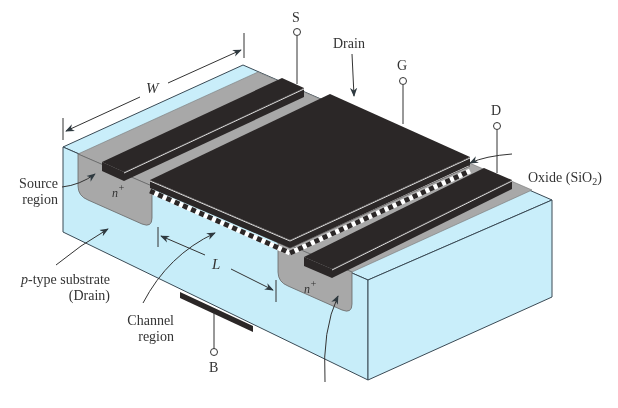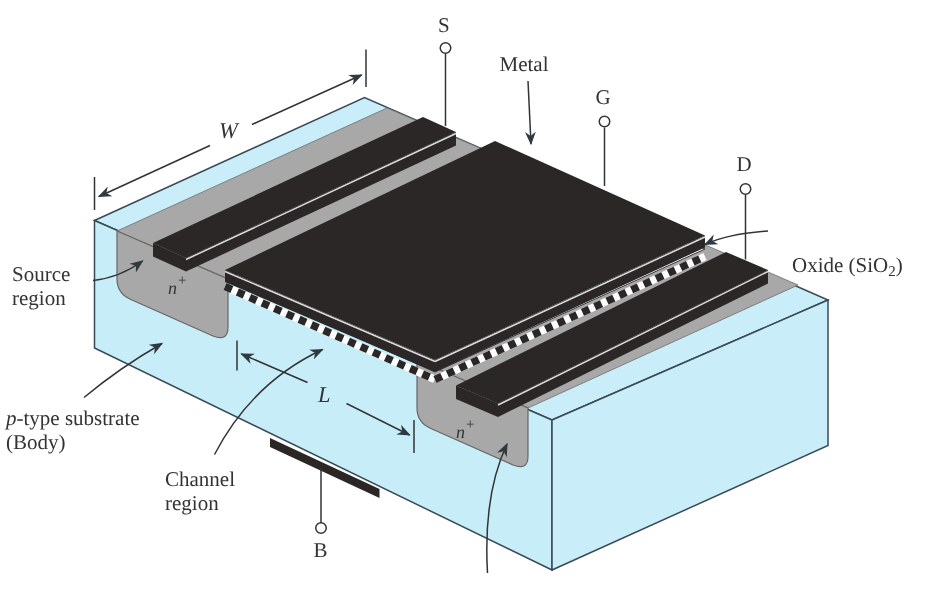--- a/index.html
+++ b/index.html
@@ -7,21 +7,21 @@
   #stage { position: absolute; left: 0; top: 0; width: 618px; height: 408px; }
   svg { position: absolute; left: 0; top: 0; }
   .lbl {
     position: absolute;
     font-family: "Liberation Serif", "DejaVu Serif", serif;
     font-size: 14px;
     color: #333333;
     line-height: 16px;
     white-space: nowrap;
   }
-  .lbl.center { text-align: left; }
+  .lbl.center { text-align: right; }
   .ital { font-style: italic; }
   .sub { font-size: 10px; vertical-align: -3px; }
   .sup { font-size: 10px; vertical-align: 6px; }
 </style>
 </head>
 <body>
 
 <div id="stage">
 <svg width="618" height="408" viewBox="0 0 618 408" xmlns="http://www.w3.org/2000/svg">
   <defs>
@@ -105,27 +105,27 @@
   <path d="M56,265 Q80,245 108,229" stroke="#333" stroke-width="1" fill="none" marker-end="url(#arr)"></path>
   <path d="M143,303 Q168,255 215,233" stroke="#333" stroke-width="1" fill="none" marker-end="url(#arr)"></path>
   <path d="M325,382 Q322,330 338,296" stroke="#333" stroke-width="1" fill="none" marker-end="url(#arr)"></path>
 </svg>
 
 <span class="lbl" style="left:292px;top:10px;">S</span>
 <span class="lbl" style="left:397px;top:58px;">G</span>
 <span class="lbl" style="left:491px;top:103px;">D</span>
 <span class="lbl" style="left:209px;top:360px;">B</span>
 
-<span class="lbl" style="left:333px;top:36px;">Metal</span>
+<span class="lbl" style="left:333px;top:36px;">Drain</span>
 
 <span class="lbl" style="left:528px;top:146px;margin-top:24px;"><span>Oxide (SiO</span><span class="sub">2</span><span>)</span></span>
 
 <span class="lbl center" style="left:8px;top:176px;width:50px;"><span>Source</span><br><span>region</span></span>
 
-<span class="lbl center" style="left:4px;top:272px;width:106px;font-family:Liberation Serif, serif;"><span class="ital">p</span><span>-type substrate</span><br><span>(Body)</span></span>
+<span class="lbl center" style="left:4px;top:272px;width:106px;font-family:Liberation Serif, serif;"><span class="ital">p</span><span>-type substrate</span><br><span>(Drain)</span></span>
 
 <span class="lbl center" style="left:110px;top:313px;width:64px;"><span>Channel</span><br><span>region</span></span>
 
 
 <span class="lbl ital" style="left:146px;top:80px;font-size:15px;">W</span>
 <span class="lbl ital" style="left:212px;top:256px;font-size:15px;">L</span>
 
 <span class="lbl ital" style="left:112px;top:180px;font-size:12px;"><span>n</span><span class="sup">+</span></span>
 <span class="lbl ital" style="left:304px;top:276px;font-size:12px;"><span>n</span><span class="sup">+</span></span>
 </div>

